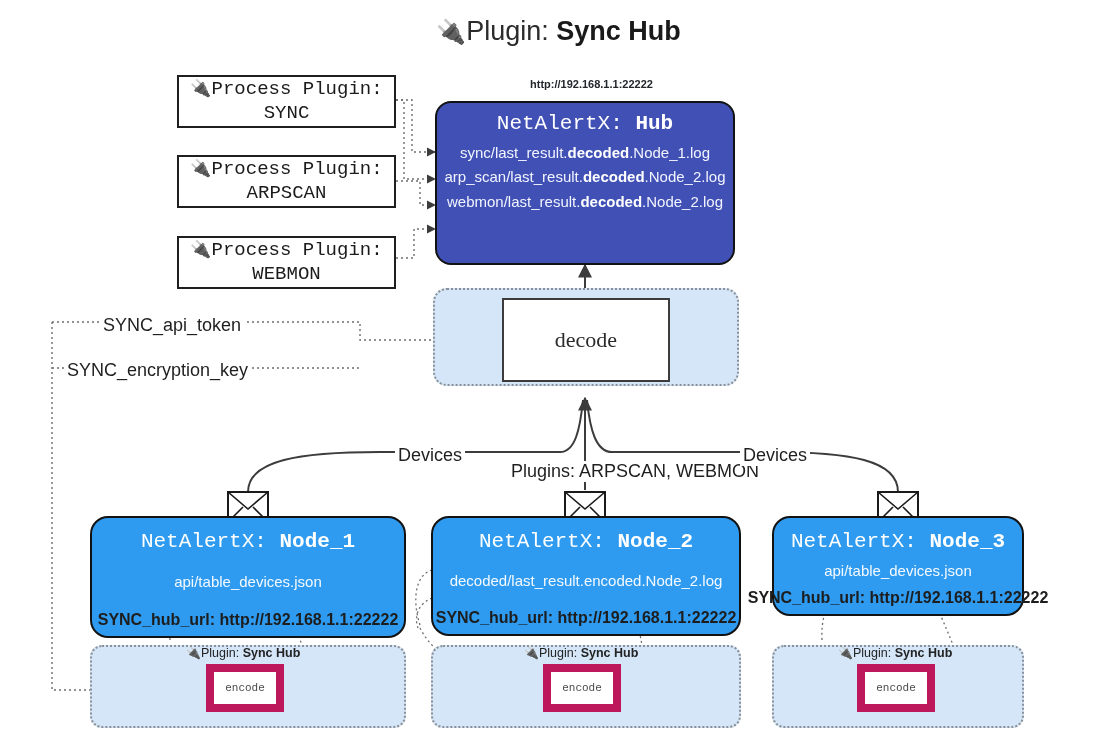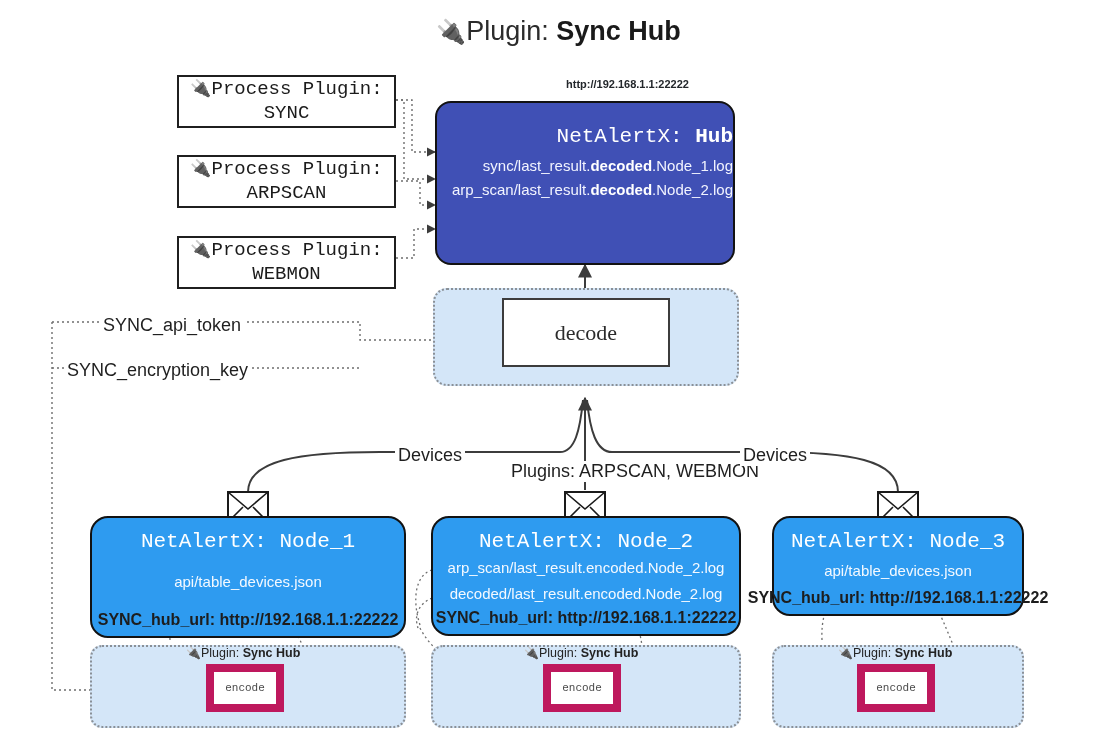--- a/index.html
+++ b/index.html
@@ -65,33 +65,32 @@
   .proc-box .l2 { display: block; white-space: nowrap; }
   .proc-box .pg { font-family: "DejaVu Sans", sans-serif; font-size: 17px; }
 
   
   .hub-url {
     position: absolute;
     font-size: 11px;
     font-weight: bold;
     color: #23272b;
     white-space: nowrap;
-    margin-left: 36px;
   }
   .hub-box {
     position: absolute;
     box-sizing: border-box;
     background: #4050b5;
     border: 2px solid #121212;
     border-radius: 16px;
     color: #ffffff;
     display: flex;
     flex-direction: column;
-    align-items: flex-end;
-    padding-top: 22px;
+    align-items: center;
+    padding-top: 9px;
   }
   .hub-title {
     font-family: "Liberation Mono", "DejaVu Sans Mono", monospace;
     font-size: 21px;
     white-space: nowrap;
     margin-bottom: 6px;
   }
   .hub-title b { font-weight: bold; }
   .hub-line {
     font-size: 15px;
@@ -158,21 +157,21 @@
     display: flex;
     flex-direction: column;
     align-items: center;
   }
   .node-title {
     font-family: "Liberation Mono", "DejaVu Sans Mono", monospace;
     font-size: 21px;
     white-space: nowrap;
     margin-top: 12px;
   }
-  .node-title b { font-weight: normal; }
+  .node-title b { font-weight: bold; }
   .node-lines {
     flex: 1;
     display: flex;
     flex-direction: column;
     justify-content: center;
     align-items: center;
     width: 100%;
   }
   .node-line {
     font-size: 15px;
@@ -286,24 +285,27 @@
   <div class="hub-box" style="left:435px; top:101px; width:300px; height:164px;">
     <div class="hub-title">
       <span>NetAlertX: </span><b>Hub</b>
     </div>
     <div class="hub-line">
       <span>sync/last_result.</span><b>decoded</b><span>.Node_1.log</span>
     </div>
     <div class="hub-line">
       <span>arp_scan/last_result.</span><b>decoded</b><span>.Node_2.log</span>
     </div>
+    <div class="hub-line">
+      <span>webmon/last_result.</span><b>decoded</b><span>.Node_2.log</span>
+    </div>
   </div>
 
   <div class="cluster" style="left:433px; top:288px; width:306px; height:98px;"></div>
-  <div class="decode-box" style="left:502px; top:298px; width:168px; height:69px;">decode</div>
+  <div class="decode-box" style="left:502px; top:298px; width:168px; height:84px;">decode</div>
 
   <div class="edge-label" style="left:100px; top:315px;">SYNC_api_token</div>
   <div class="edge-label" style="left:64px; top:360px;">SYNC_encryption_key</div>
 
   <div class="edge-label" style="left:395px; top:445px;">Devices</div>
   <div class="edge-label" style="left:508px; top:461px;">Plugins: ARPSCAN, WEBMON</div>
   <div class="edge-label" style="left:740px; top:445px;">Devices</div>
 
   <div class="node-box" style="left:90px; top:516px; width:316px; height:122px;">
     <div class="node-title">
@@ -313,21 +315,20 @@
       <div class="node-line">api/table_devices.json</div>
     </div>
     <div class="node-foot">SYNC_hub_url: http://192.168.1.1:22222</div>
   </div>
 
   <div class="node-box" style="left:431px; top:516px; width:310px; height:120px;">
     <div class="node-title">
       <span>NetAlertX: </span><b>Node_2</b>
     </div>
     <div class="node-lines">
-      <div class="node-line">arp_scan/last_result.encoded.Node_2.log</div>
       <div class="node-line">decoded/last_result.encoded.Node_2.log</div>
     </div>
     <div class="node-foot">SYNC_hub_url: http://192.168.1.1:22222</div>
   </div>
 
   <div class="node-box" style="left:772px; top:516px; width:252px; height:100px;">
     <div class="node-title">
       <span>NetAlertX: </span><b>Node_3</b>
     </div>
     <div class="node-lines">

